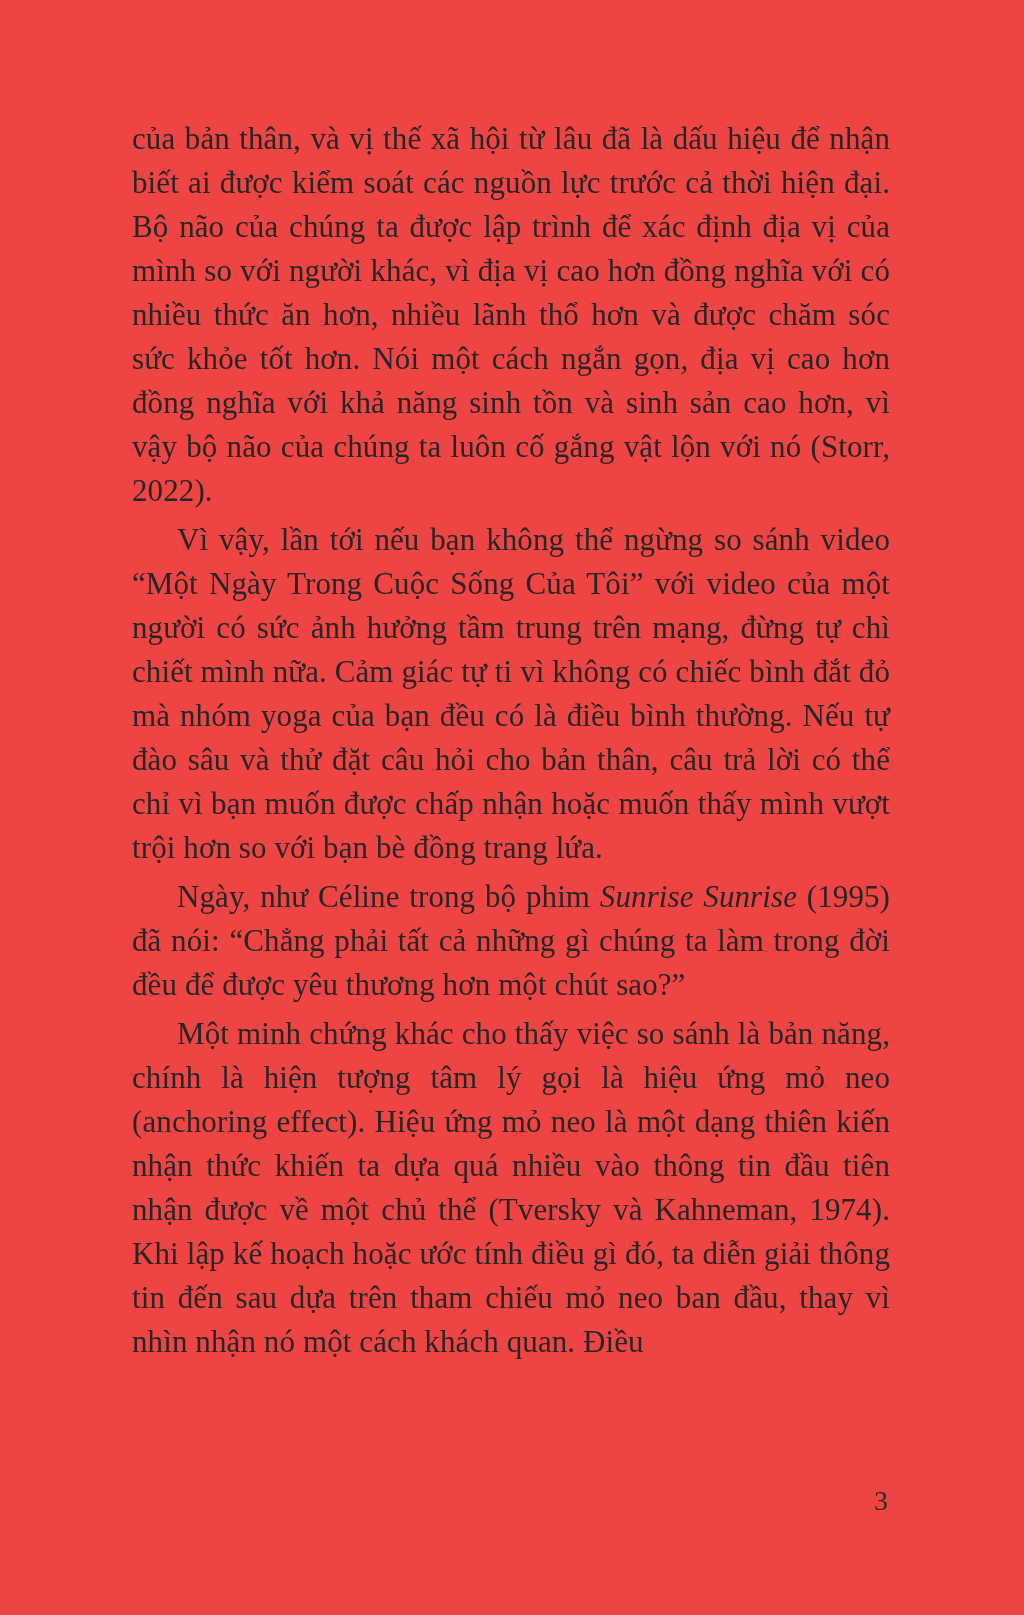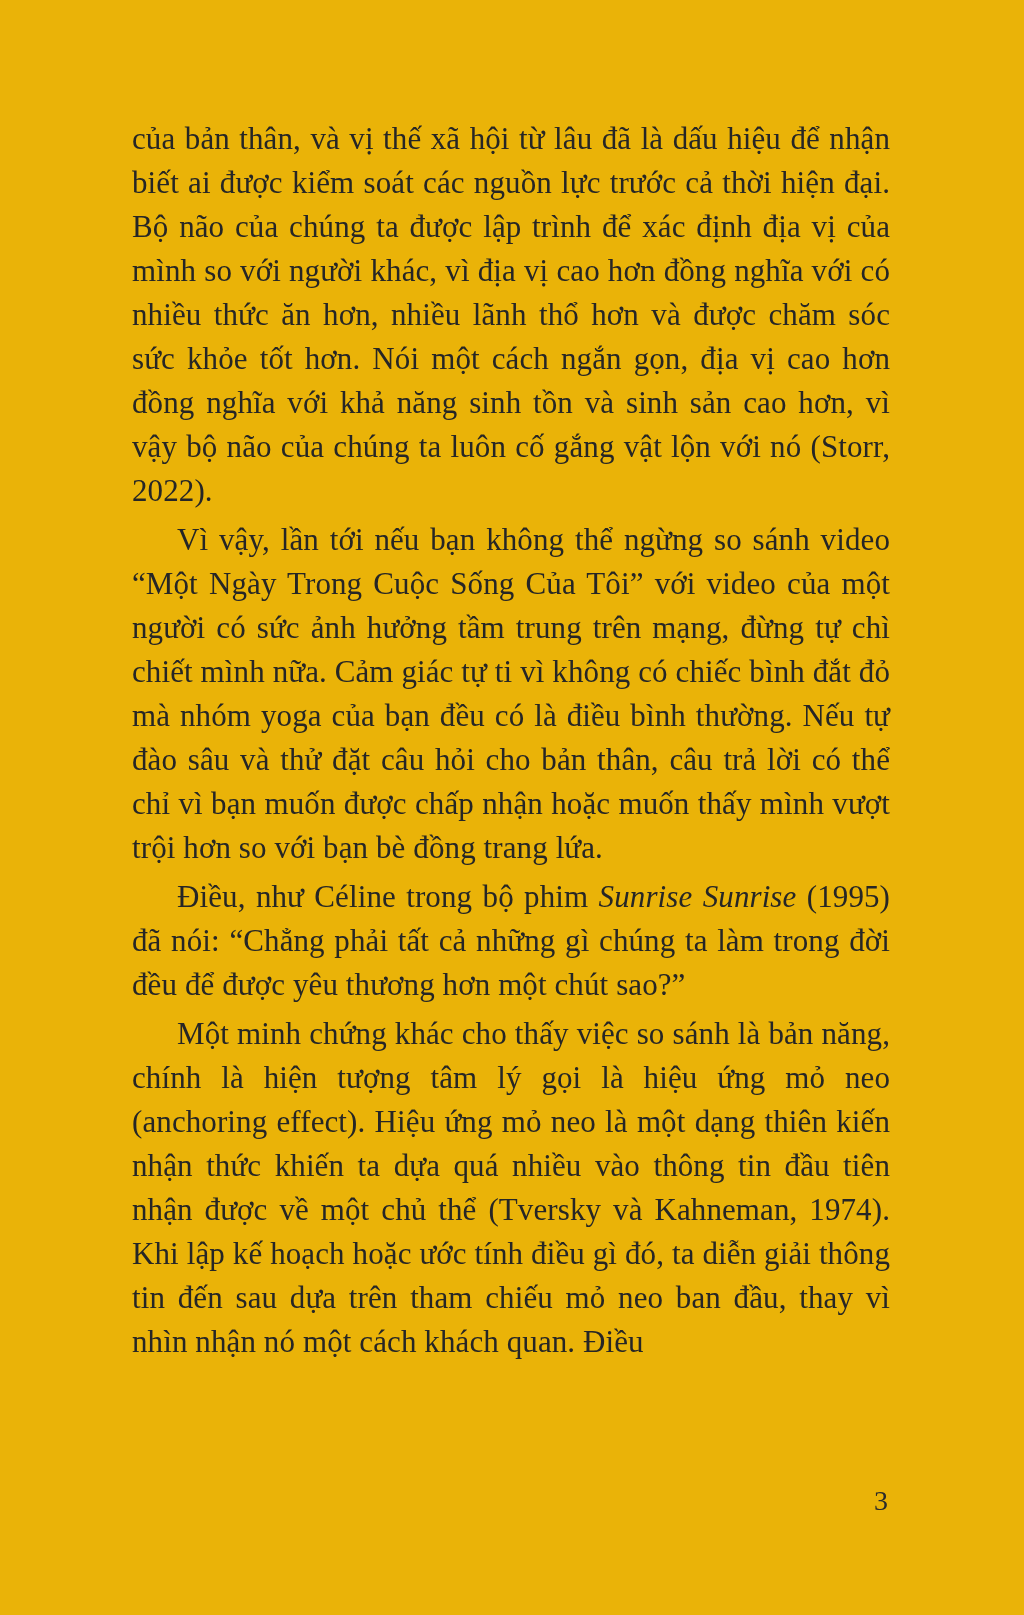--- a/index.html
+++ b/index.html
@@ -11,21 +11,21 @@
     height: 1615px;
     background: #ffffff;
     position: relative;
     overflow: hidden;
     font-family: "Liberation Serif", "DejaVu Serif", serif;
     color: #262626;
   }
   .page {
     position: absolute;
     inset: 0;
-    background: #eab308;
+    background: #ef4444;
   }
   .text-block {
     position: absolute;
     left: 132px;
     top: 117px;
     width: 758px;
     font-size: 31px;
     line-height: 44px;
     text-align: justify;
     letter-spacing: 0.1px;
@@ -49,17 +49,17 @@
     color: #2b2b2b;
   }
 </style>
 </head>
 <body>
 
 <div class="page">
   <main class="text-block" id="text-block">
       <p class="para"><span>của bản thân, và vị thế xã hội từ lâu đã là dấu hiệu để nhận biết ai được kiểm soát các nguồn lực trước cả thời hiện đại. Bộ não của chúng ta được lập trình để xác định địa vị của mình so với người khác, vì địa vị cao hơn đồng nghĩa với có nhiều thức ăn hơn, nhiều lãnh thổ hơn và được chăm sóc sức khỏe tốt hơn. Nói một cách ngắn gọn, địa vị cao hơn đồng nghĩa với khả năng sinh tồn và sinh sản cao hơn, vì vậy bộ não của chúng ta luôn cố gắng vật lộn với nó (Storr, 2022).</span></p>
       <p class="para indent"><span>Vì vậy, lần tới nếu bạn không thể ngừng so sánh video “Một Ngày Trong Cuộc Sống Của Tôi” với video của một người có sức ảnh hưởng tầm trung trên mạng, đừng tự chì chiết mình nữa. Cảm giác tự ti vì không có chiếc bình đắt đỏ mà nhóm yoga của bạn đều có là điều bình thường. Nếu tự đào sâu và thử đặt câu hỏi cho bản thân, câu trả lời có thể chỉ vì bạn muốn được chấp nhận hoặc muốn thấy mình vượt trội hơn so với bạn bè đồng trang lứa.</span></p>
-      <p class="para indent"><span>Điều, như Céline trong bộ phim </span><em>Sunrise Sunrise</em><span> (1995) đã nói: “Chẳng phải tất cả những gì chúng ta làm trong đời đều để được yêu thương hơn một chút sao?”</span></p>
+      <p class="para indent"><span>Ngày, như Céline trong bộ phim </span><em>Sunrise Sunrise</em><span> (1995) đã nói: “Chẳng phải tất cả những gì chúng ta làm trong đời đều để được yêu thương hơn một chút sao?”</span></p>
       <p class="para indent"><span>Một minh chứng khác cho thấy việc so sánh là bản năng, chính là hiện tượng tâm lý gọi là hiệu ứng mỏ neo (anchoring effect). Hiệu ứng mỏ neo là một dạng thiên kiến nhận thức khiến ta dựa quá nhiều vào thông tin đầu tiên nhận được về một chủ thể (Tversky và Kahneman, 1974). Khi lập kế hoạch hoặc ước tính điều gì đó, ta diễn giải thông tin đến sau dựa trên tham chiếu mỏ neo ban đầu, thay vì nhìn nhận nó một cách khách quan. Điều</span></p>
     </main>
   <div class="page-number">3</div>
 </div>
 
 </body></html>

